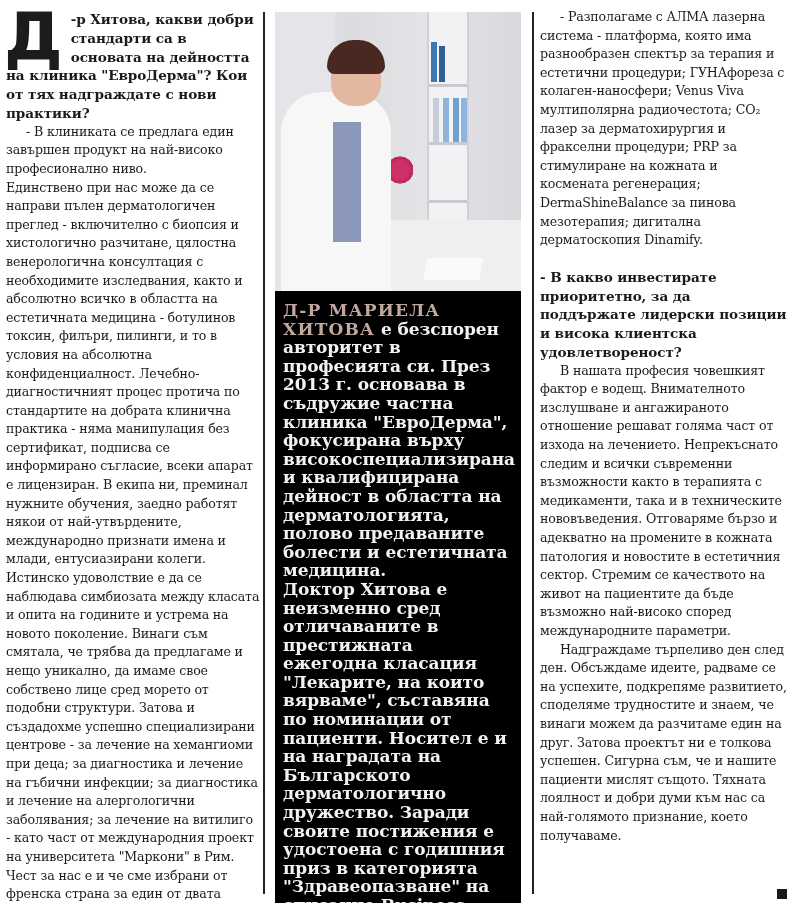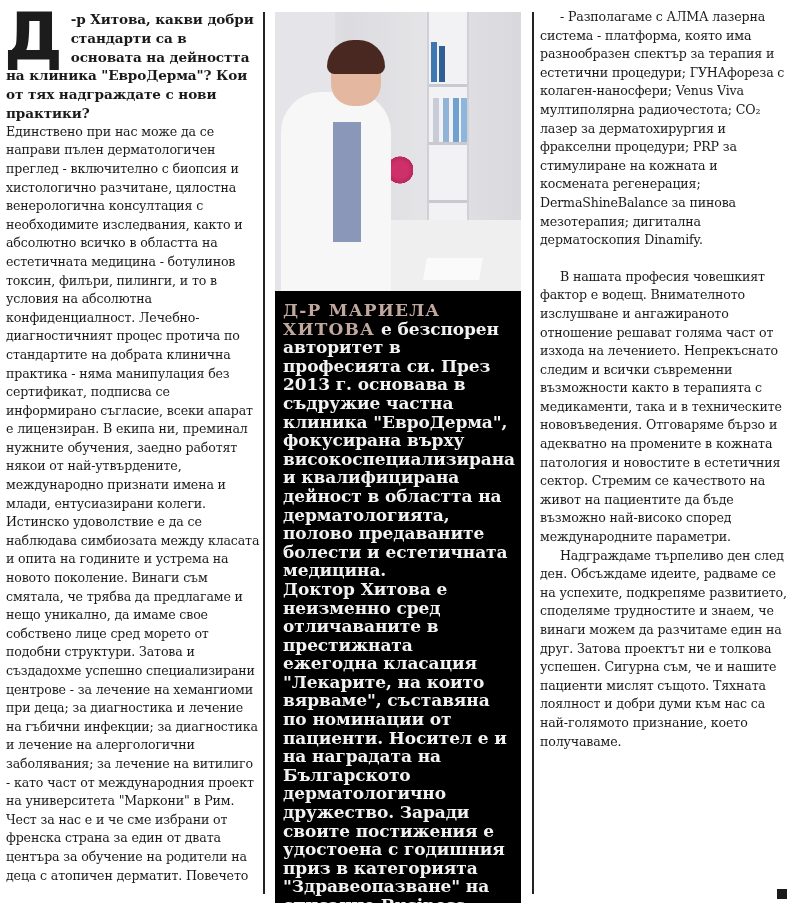--- a/index.html
+++ b/index.html
@@ -42,20 +42,21 @@
 </head>
 <body>
 
 <div class="divider dv1"></div>
 <div class="divider dv2"></div>
 
 <div class="col col1">
   <p class="question">
     <span class="dropcap">Д</span><span>-р Хитова, какви добри стандарти са в основата на дейността на клиника "ЕвроДерма"? Кои от тях надграждате с нови практики?</span>
   </p>
+  <p class="indent">- В клиниката се предлага един завършен продукт на най-високо професионално ниво.</p>
   <p>Единствено при нас може да се направи пълен дерматологичен преглед - включително с биопсия и хистологично разчитане, цялостна венерологична консултация с необходимите изследвания, както и абсолютно всичко в областта на естетичната медицина - ботулинов токсин, филъри, пилинги, и то в условия на абсолютна конфиденциалност. Лечебно-диагностичният процес протича по стандартите на добрата клинична практика - няма манипулация без сертификат, подписва се информирано съгласие, всеки апарат е лицензиран. В екипа ни, преминал нужните обучения, заедно работят някои от най-утвърдените, международно признати имена и млади, ентусиазирани колеги.</p>
   <p>Истинско удоволствие е да се наблюдава симбиозата между класата и опита на годините и устрема на новото поколение. Винаги съм смятала, че трябва да предлагаме и нещо уникално, да имаме свое собствено лице сред морето от подобни структури. Затова и създадохме успешно специализирани центрове - за лечение на хемангиоми при деца; за диагностика и лечение на гъбични инфекции; за диагностика и лечение на алергологични заболявания; за лечение на витилиго - като част от международния проект на университета "Маркони" в Рим. Чест за нас е и че сме избрани от френска страна за един от двата центъра за обучение на родители на деца с атопичен дерматит. Повечето</p>
 </div>
 
 <div class="col col2">
   <div class="photo" title="Д-р Мариела Хитова в кабинета на клиниката">
     <div class="wall-left"></div>
     <div class="shelf">
       <div class="board" style="top:72px"></div>
       <div class="board" style="top:130px"></div>
@@ -81,17 +82,18 @@
   </div>
   <div class="after-caption">
     <p>от лекарите в клиниката са референтни за лечение на псориазис с биологични продукти, а често правим и pro bono скринингови инициативи за заболявания като кожния меланом и акнето.</p>
 
   </div>
 </div>
 
 <div class="col col3">
   <p class="indent">- Разполагаме с АЛМА лазерна система - платформа, която има разнообразен спектър за терапия и естетични процедури; ГУНАфореза с колаген-наносфери; Venus Viva мултиполярна радиочестота; CO₂ лазер за дерматохирургия и фракселни процедури; PRP за стимулиране на кожната и космената регенерация; DermaShineBalance за пинова мезотерапия; дигитална дерматоскопия Dinamify.</p>
   <div class="gap"></div>
+  <p class="question">- В какво инвестирате приоритетно, за да поддържате лидерски позиции и висока клиентска удовлетвореност?</p>
   <p class="indent">В нашата професия човешкият фактор е водещ. Внимателното изслушване и ангажираното отношение решават голяма част от изхода на лечението. Непрекъснато следим и всички съвременни възможности както в терапията с медикаменти, така и в техническите нововъведения. Отговаряме бързо и адекватно на промените в кожната патология и новостите в естетичния сектор. Стремим се качеството на живот на пациентите да бъде възможно най-високо според международните параметри.</p>
   <p class="indent">Надграждаме търпеливо ден след ден. Обсъждаме идеите, радваме се на успехите, подкрепяме развитието, споделяме трудностите и знаем, че винаги можем да разчитаме един на друг. Затова проектът ни е толкова успешен. Сигурна съм, че и нашите пациенти мислят същото. Тяхната лоялност и добри думи към нас са най-голямото признание, което получаваме.</p>
 </div>
 
 <span class="endmark"></span>
 
 </body></html>

